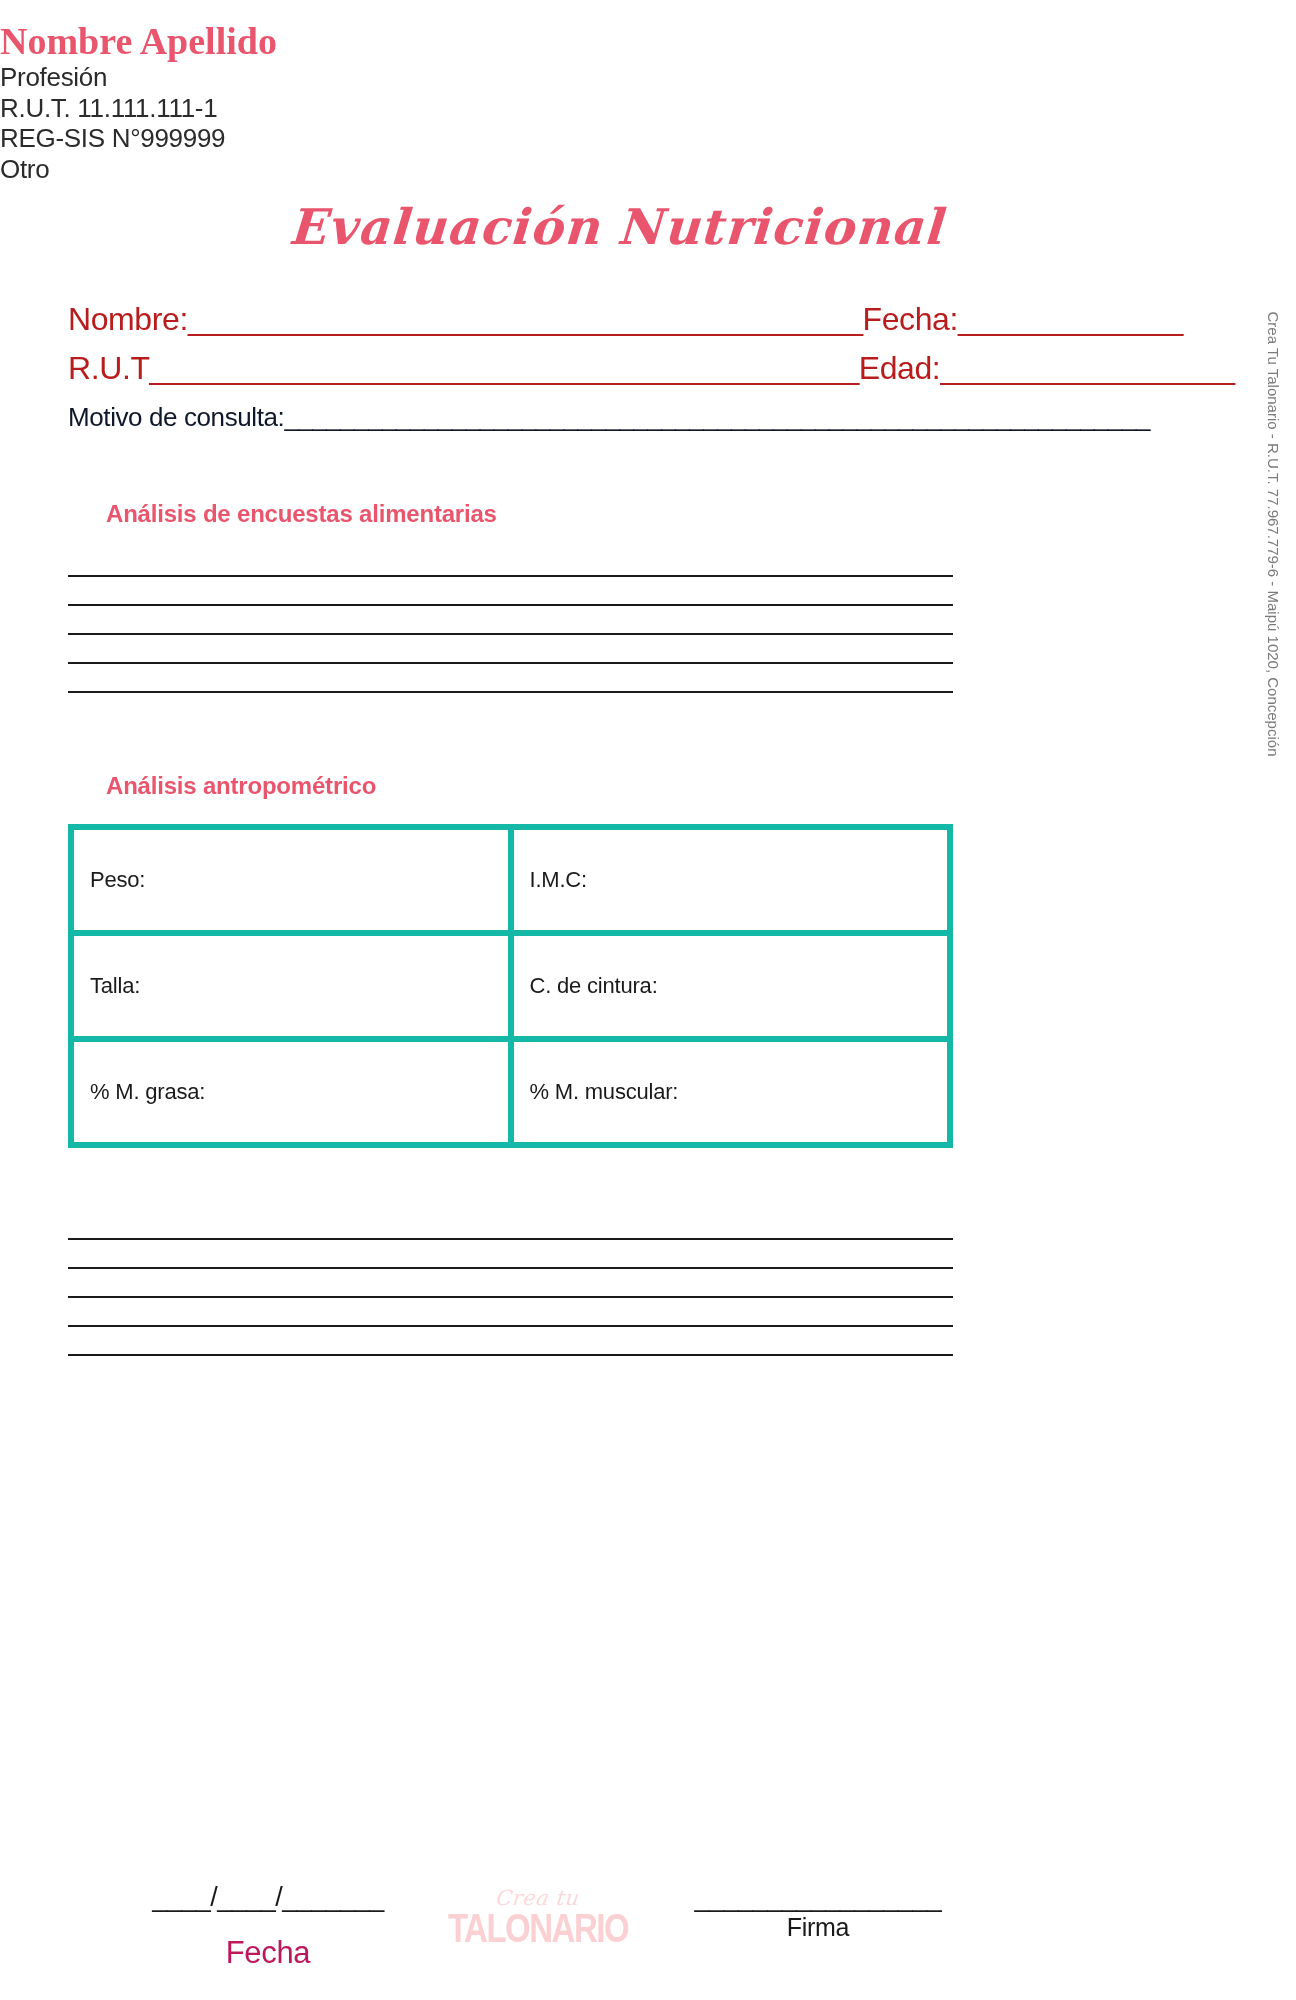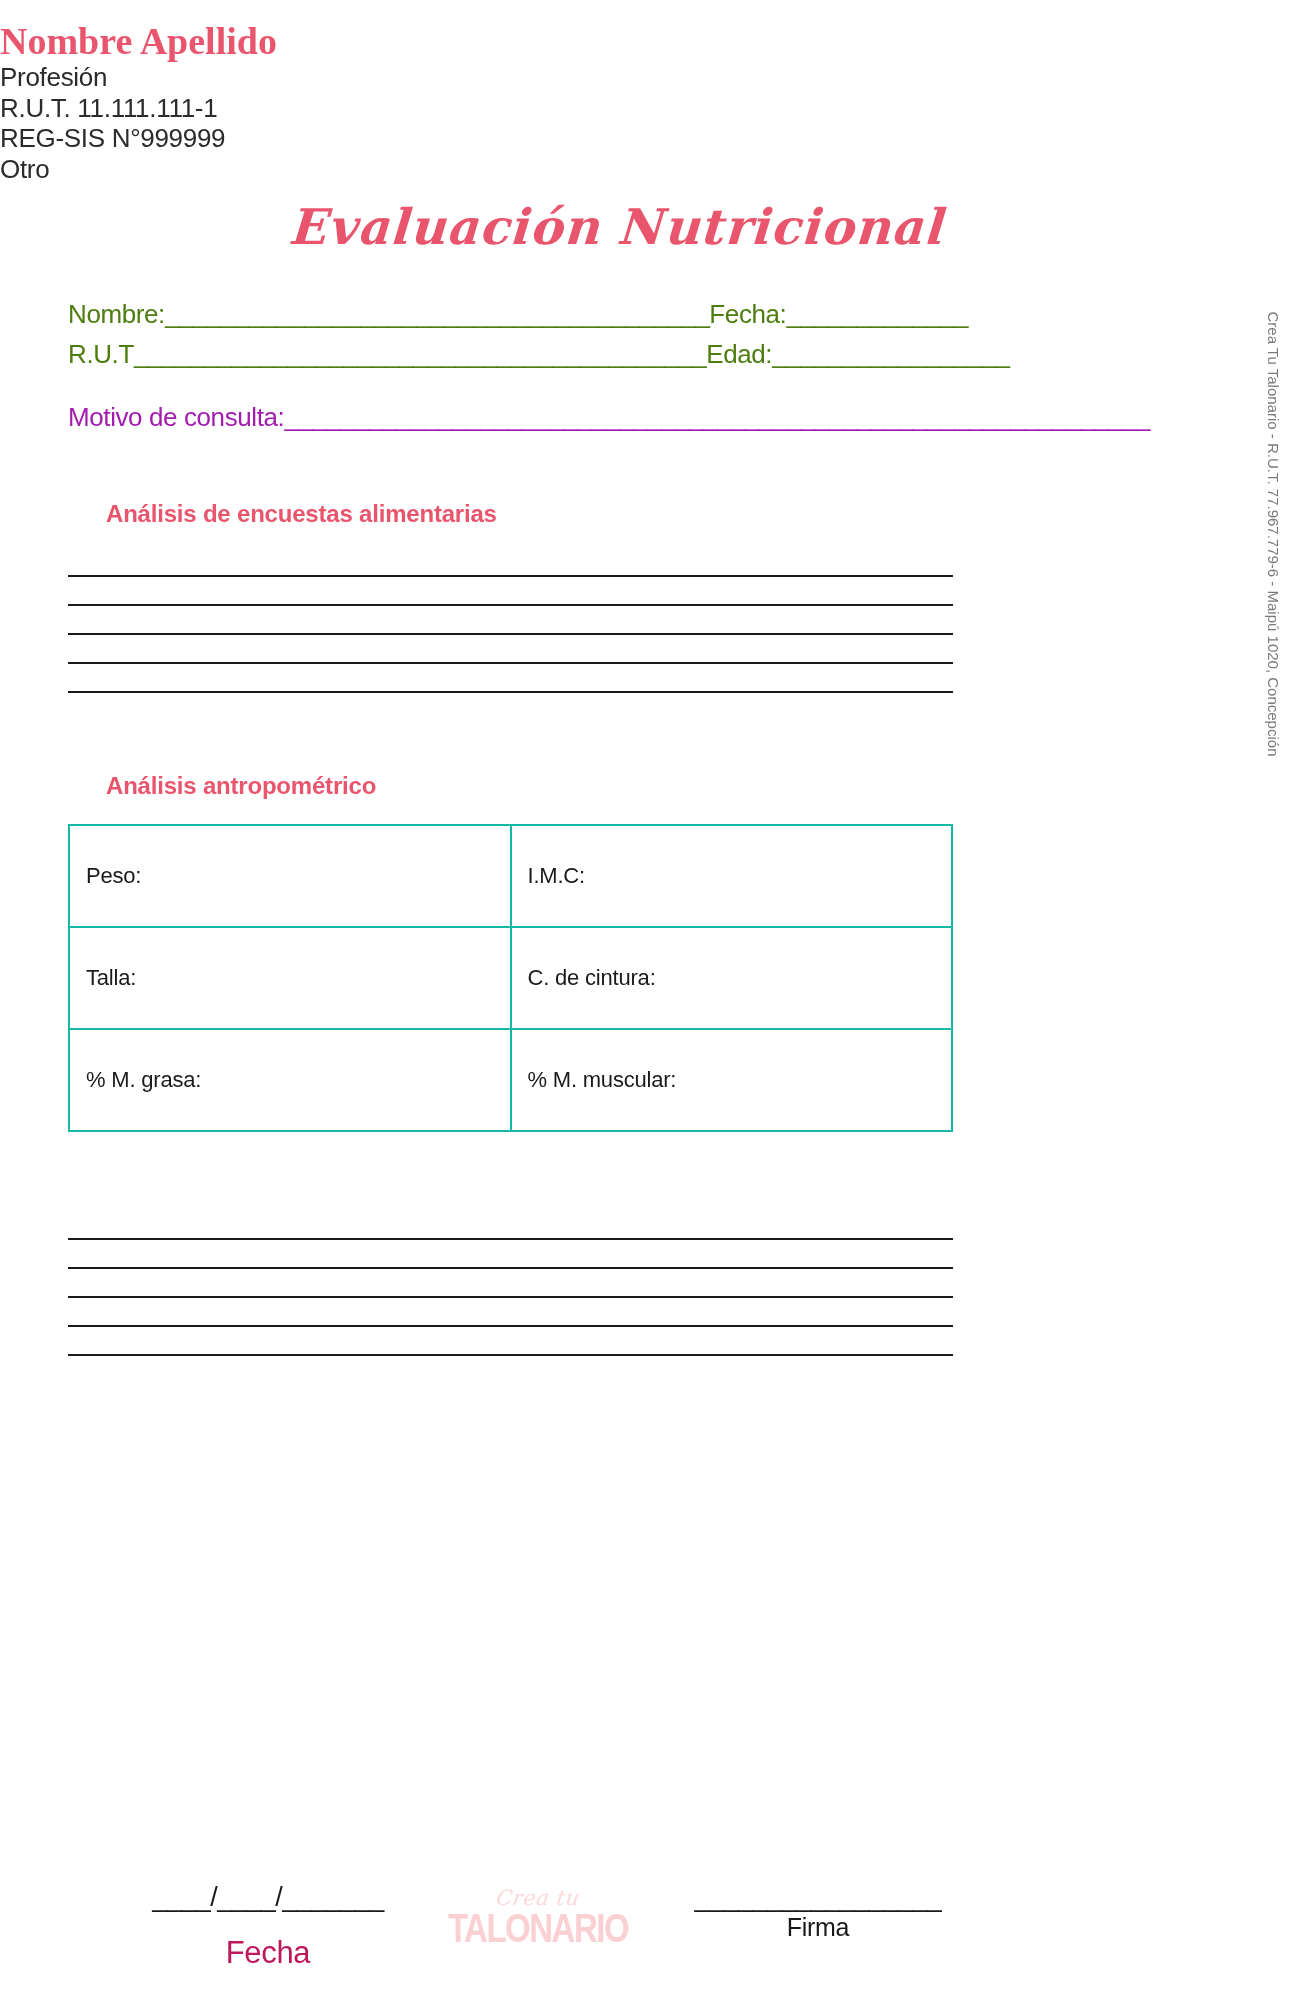--- a/index.html
+++ b/index.html
@@ -61,36 +61,36 @@
     letter-spacing: 1px;
     transform: skewX(-6deg);
   }
 
   
   .ident {
     position: absolute;
     left: 68px;
     top: 295px;
     width: 885px;
-    font-size: 26px;
-    color: #4d7c0f;
+    font-size: 32px;
+    color: #b91c1c;
     letter-spacing: -0.4px;
     line-height: 1.52;
     white-space: nowrap;
   }
   .ident .row { display: block; }
   .fill { letter-spacing: -0.5px; }
 
   .motivo {
     position: absolute;
     left: 68px;
     top: 402px;
     width: 885px;
     font-size: 26px;
-    color: #a21caf;
+    color: #0f172a;
     letter-spacing: -0.4px;
     white-space: nowrap;
   }
 
   
   .section-heading {
     position: absolute;
     left: 68px;
     font-family: "Liberation Sans", sans-serif;
     font-weight: bold;
@@ -119,21 +119,21 @@
   
   .anthro-table {
     position: absolute;
     left: 68px;
     top: 824px;
     width: 885px;
     border-collapse: collapse;
     table-layout: fixed;
   }
   .anthro-table td {
-    border: 2px solid #14b8a6;
+    border: 6px solid #14b8a6;
     height: 74px;
     padding: 13px 16px;
     font-size: 22px;
     color: #1a1a1a;
     letter-spacing: -0.2px;
     vertical-align: middle;
     width: 50%;
   }
 
   

